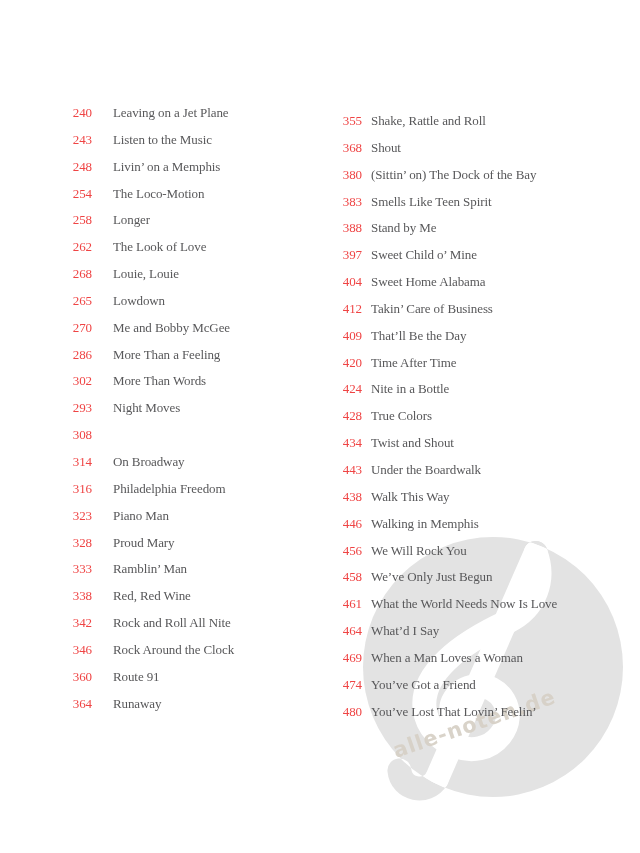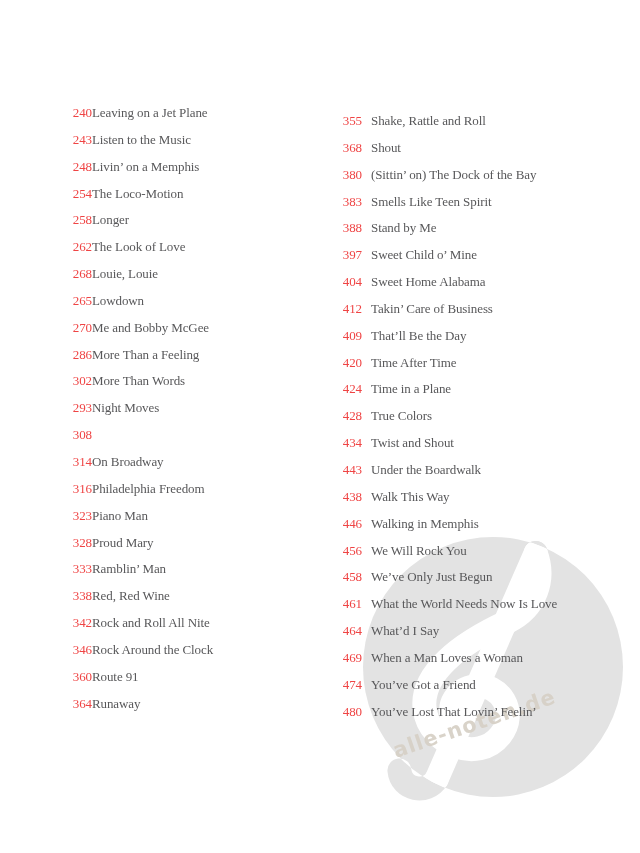--- a/index.html
+++ b/index.html
@@ -27,21 +27,21 @@
     font-size:13px;
     letter-spacing:-0.1px;
     color:#58585a;
   }
   .num{
     display:inline-block;
     width:50px;
     text-align:right;
     color:#ef4444;
   }
-  .col-left .title{margin-left:0;}
+  .col-left .title{margin-left:21px;}
   .col-right .title{margin-left:9px;}
 </style>
 </head>
 <body>
 
 <div class="page">
 
   <svg class="wm" width="640" height="853" viewBox="0 0 640 853">
     <defs>
       <clipPath id="discClip">
@@ -199,21 +199,21 @@
       <div class="row">
         <span class="num">409</span>
         <span class="title">That’ll Be the Day</span>
       </div>
       <div class="row">
         <span class="num">420</span>
         <span class="title">Time After Time</span>
       </div>
       <div class="row">
         <span class="num">424</span>
-        <span class="title">Time in a Plane</span>
+        <span class="title">Nite in a Bottle</span>
       </div>
       <div class="row">
         <span class="num">428</span>
         <span class="title">True Colors</span>
       </div>
       <div class="row">
         <span class="num">434</span>
         <span class="title">Twist and Shout</span>
       </div>
       <div class="row">

